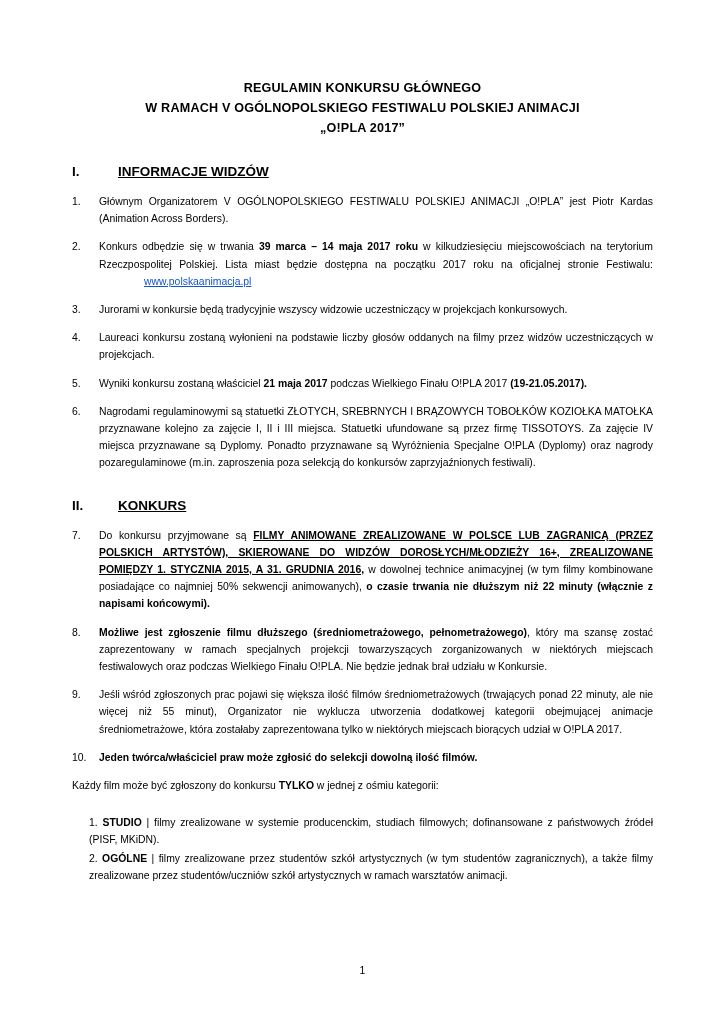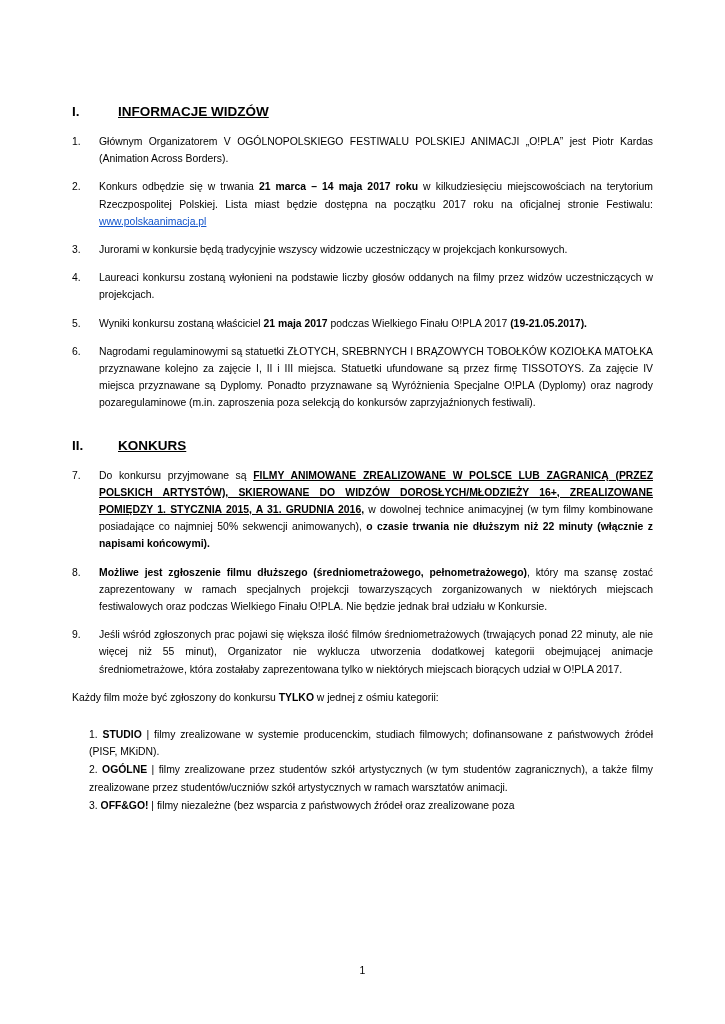--- a/index.html
+++ b/index.html
@@ -72,20 +72,21 @@
     flex: none;
   }
   ol.list > li .body {
     flex: 1;
   }
   .b { font-weight: bold; }
   .bu { font-weight: bold; text-decoration: underline; }
   .link {
     color: #1154cc;
     text-decoration: underline;
+    margin-left: 45px;
   }
   .sub-cats {
     margin-top: 20px;
   }
   .sub-cats .cat {
     font-size: 10.4px;
     line-height: 17.2px;
     text-align: justify;
     margin-bottom: 1px;
     padding-left: 17px;
@@ -101,34 +102,39 @@
   }
 </style>
 </head>
 <body>
 
 <div class="page">
 
 
   <div class="content">
 
+    <div class="doc-title">
+      <div>REGULAMIN KONKURSU GŁÓWNEGO</div>
+      <div>W RAMACH V OGÓLNOPOLSKIEGO FESTIWALU POLSKIEJ ANIMACJI</div>
+      <div>„O!PLA 2017”</div>
+    </div>
 
     <div id="sections">
         <h2 class="section">
           <span class="num">I.</span>
           <span class="label">INFORMACJE WIDZÓW</span>
         </h2>
         <ol class="list">
           <li>
             <span class="marker">1.</span>
             <span class="body"><span>Głównym Organizatorem V OGÓLNOPOLSKIEGO FESTIWALU POLSKIEJ ANIMACJI „O!PLA” jest Piotr Kardas (Animation Across Borders).</span></span>
           </li>
           <li>
             <span class="marker">2.</span>
-            <span class="body"><span>Konkurs odbędzie się w trwania </span><span class="b">21 marca  – 14 maja 2017 roku</span><span> w kilkudziesięciu miejscowościach na terytorium Rzeczpospolitej Polskiej. Lista miast będzie dostępna na początku 2017 roku na oficjalnej stronie Festiwalu: </span><span class="link">www.polskaanimacja.pl</span></span>
+            <span class="body"><span>Konkurs odbędzie się w trwania </span><span class="b">39 marca  – 14 maja 2017 roku</span><span> w kilkudziesięciu miejscowościach na terytorium Rzeczpospolitej Polskiej. Lista miast będzie dostępna na początku 2017 roku na oficjalnej stronie Festiwalu: </span><span class="link">www.polskaanimacja.pl</span></span>
           </li>
           <li>
             <span class="marker">3.</span>
             <span class="body"><span>Jurorami w konkursie będą tradycyjnie wszyscy widzowie uczestniczący w projekcjach konkursowych.</span></span>
           </li>
           <li>
             <span class="marker">4.</span>
             <span class="body"><span>Laureaci konkursu zostaną wyłonieni na podstawie liczby głosów oddanych na filmy przez widzów uczestniczących w projekcjach.</span></span>
           </li>
           <li>
@@ -151,24 +157,27 @@
           </li>
           <li>
             <span class="marker">8.</span>
             <span class="body"><span class="b">Możliwe jest zgłoszenie filmu dłuższego (średniometrażowego, pełnometrażowego)</span><span>, który ma szansę zostać zaprezentowany w ramach specjalnych projekcji towarzyszących zorganizowanych w niektórych miejscach festiwalowych oraz podczas Wielkiego Finału O!PLA. Nie będzie jednak brał udziału w Konkursie.</span></span>
           </li>
           <li>
             <span class="marker">9.</span>
             <span class="body"><span>Jeśli wśród zgłoszonych prac pojawi się większa ilość filmów średniometrażowych (trwających ponad 22 minuty, ale nie więcej niż 55 minut), Organizator nie wyklucza utworzenia dodatkowej kategorii obejmującej animacje średniometrażowe, która zostałaby zaprezentowana tylko w niektórych miejscach biorących udział w O!PLA 2017.</span></span>
           </li>
           <li>
+            <span class="marker">10.</span>
+            <span class="body"><span class="b">Jeden twórca/właściciel praw może zgłosić do selekcji dowolną ilość filmów.</span></span>
+          </li>
+          <li>
             <span class="body"><span>Każdy film może być zgłoszony do konkursu </span><span class="b">TYLKO</span><span> w jednej z ośmiu kategorii:</span><div class="sub-cats">
                 <div class="cat"><span>1. </span><span class="b">STUDIO</span><span> | filmy zrealizowane w systemie producenckim, studiach filmowych; dofinansowane z państwowych źródeł (PISF, MKiDN).</span></div>
                 <div class="cat"><span>2. </span><span class="b">OGÓLNE</span><span> | filmy zrealizowane przez studentów szkół artystycznych (w tym studentów zagranicznych), a także filmy zrealizowane przez studentów/uczniów szkół artystycznych w ramach warsztatów animacji.</span></div>
-                <div class="cat"><span>3. </span><span class="b">OFF&amp;GO!</span><span> | filmy niezależne (bez wsparcia z państwowych źródeł oraz zrealizowane poza</span></div>
               </div></span>
           </li>
         </ol>
       </div>
 
   </div>
 
   <div class="pagenum">1</div>
 </div>
 

